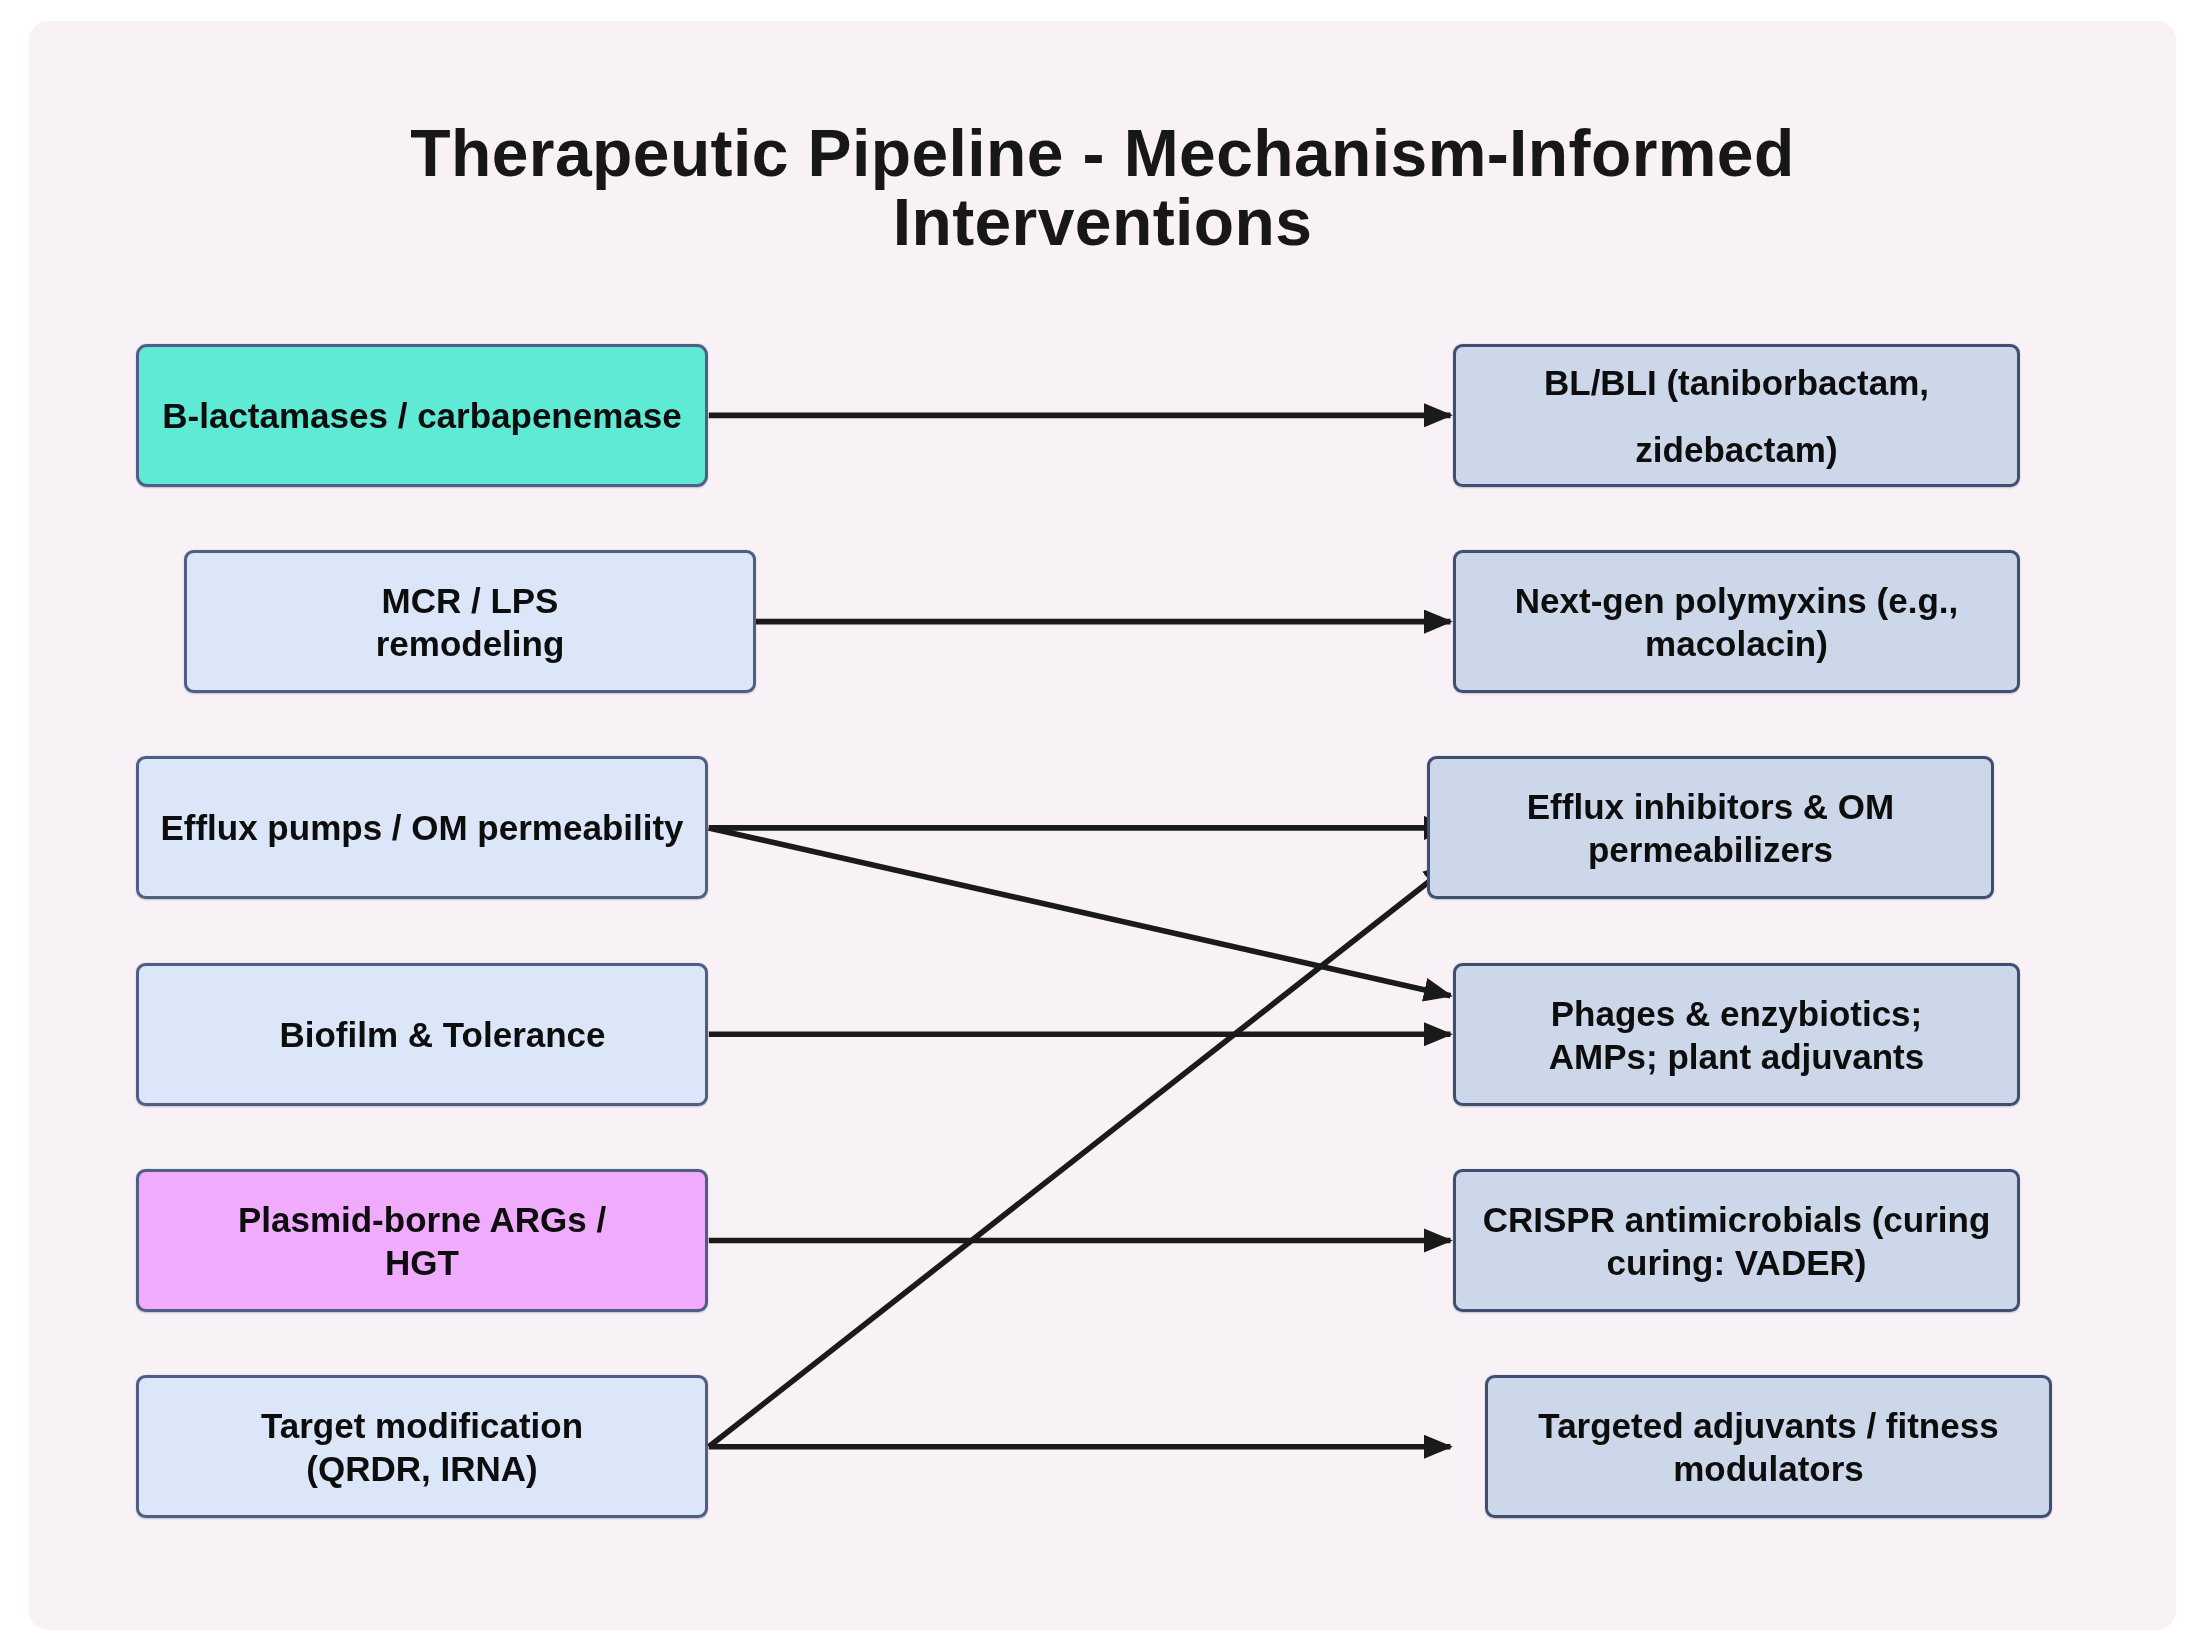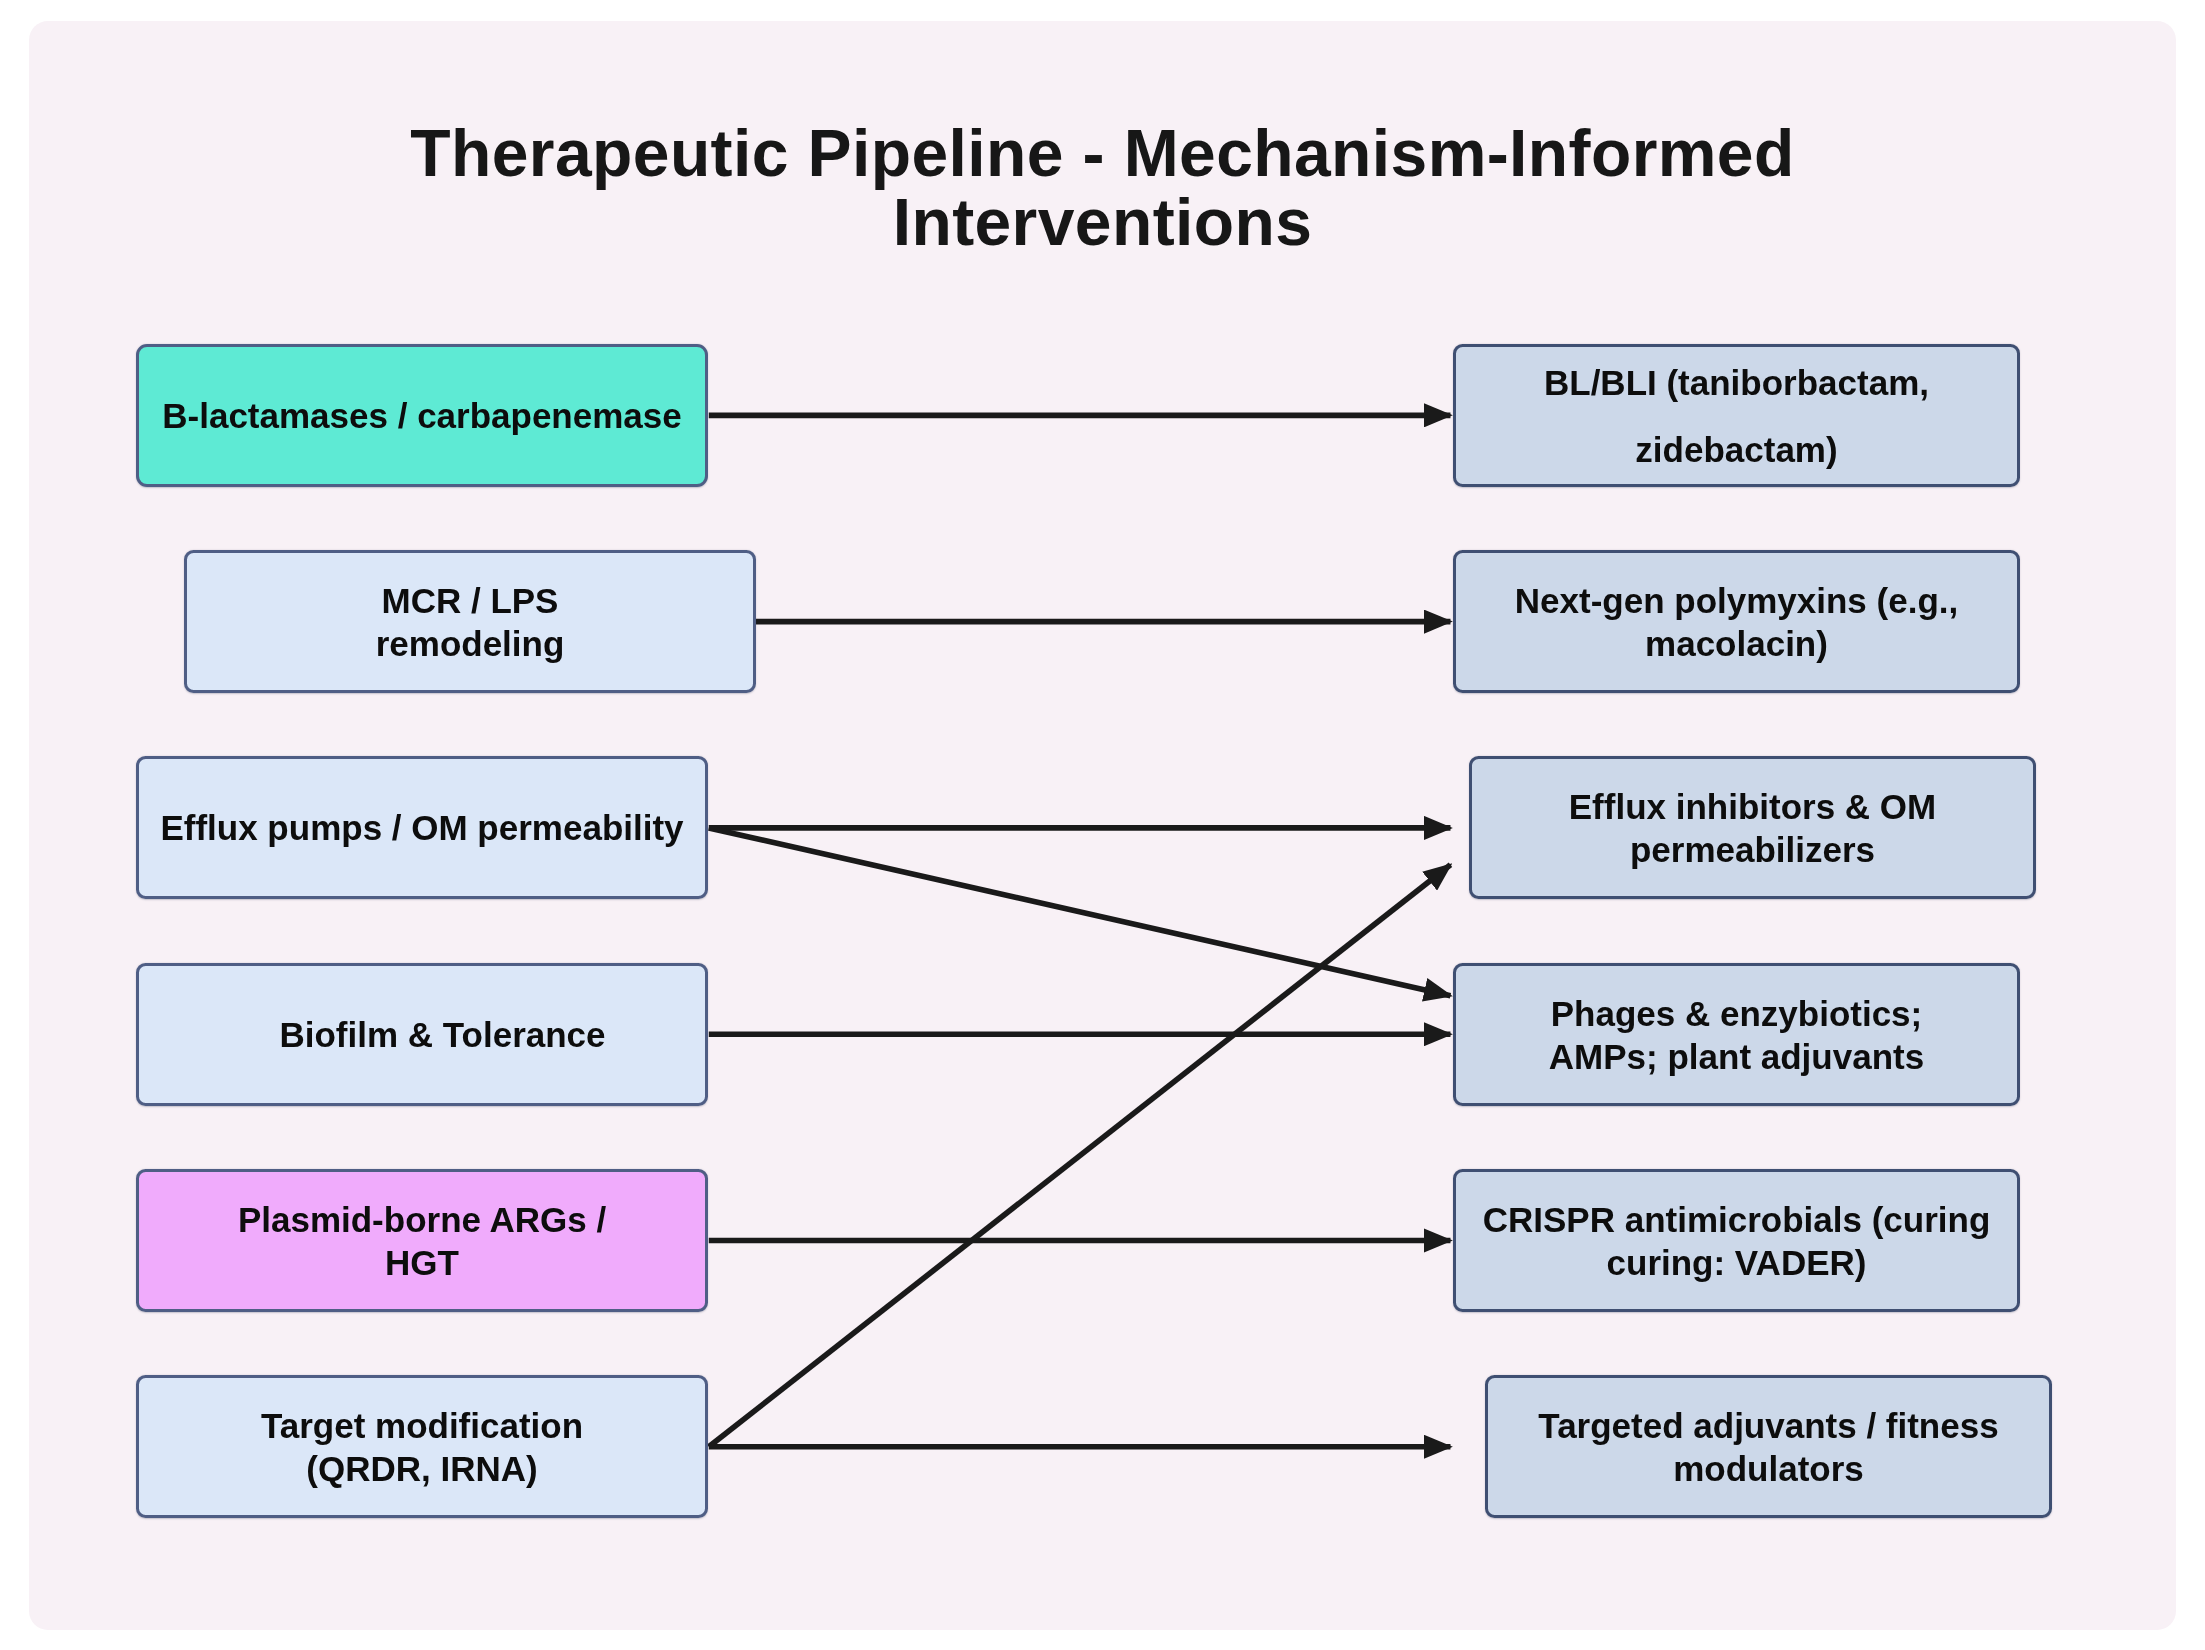--- a/index.html
+++ b/index.html
@@ -118,21 +118,21 @@
     </div>
   <div id="right-column">
       <div class="node right" style="left: 1453px; top: 344px; width: 567px; height: 143px; background: rgb(204, 216, 233); border-color: rgb(63, 79, 114); gap: 24px;">
         <div class="line">BL/BLI (taniborbactam,</div>
         <div class="line">zidebactam)</div>
       </div>
       <div class="node right" style="left: 1453px; top: 550px; width: 567px; height: 143px; background: rgb(204, 216, 233); border-color: rgb(63, 79, 114);">
         <div class="line">Next-gen polymyxins (e.g.,</div>
         <div class="line">macolacin)</div>
       </div>
-      <div class="node right" style="left: 1469px; top: 756px; width: 567px; height: 143px; background: rgb(204, 216, 233); border-color: rgb(63, 79, 114);">
+      <div class="node right" style="left: 1427px; top: 756px; width: 567px; height: 143px; background: rgb(204, 216, 233); border-color: rgb(63, 79, 114);">
         <div class="line">Efflux inhibitors &amp; OM</div>
         <div class="line">permeabilizers</div>
       </div>
       <div class="node right" style="left: 1453px; top: 963px; width: 567px; height: 143px; background: rgb(204, 216, 233); border-color: rgb(63, 79, 114);">
         <div class="line">Phages &amp; enzybiotics;</div>
         <div class="line">AMPs; plant adjuvants</div>
       </div>
       <div class="node right" style="left: 1453px; top: 1169px; width: 567px; height: 143px; background: rgb(204, 216, 233); border-color: rgb(63, 79, 114);">
         <div class="line">CRISPR antimicrobials (curing</div>
         <div class="line">curing: VADER)</div>

